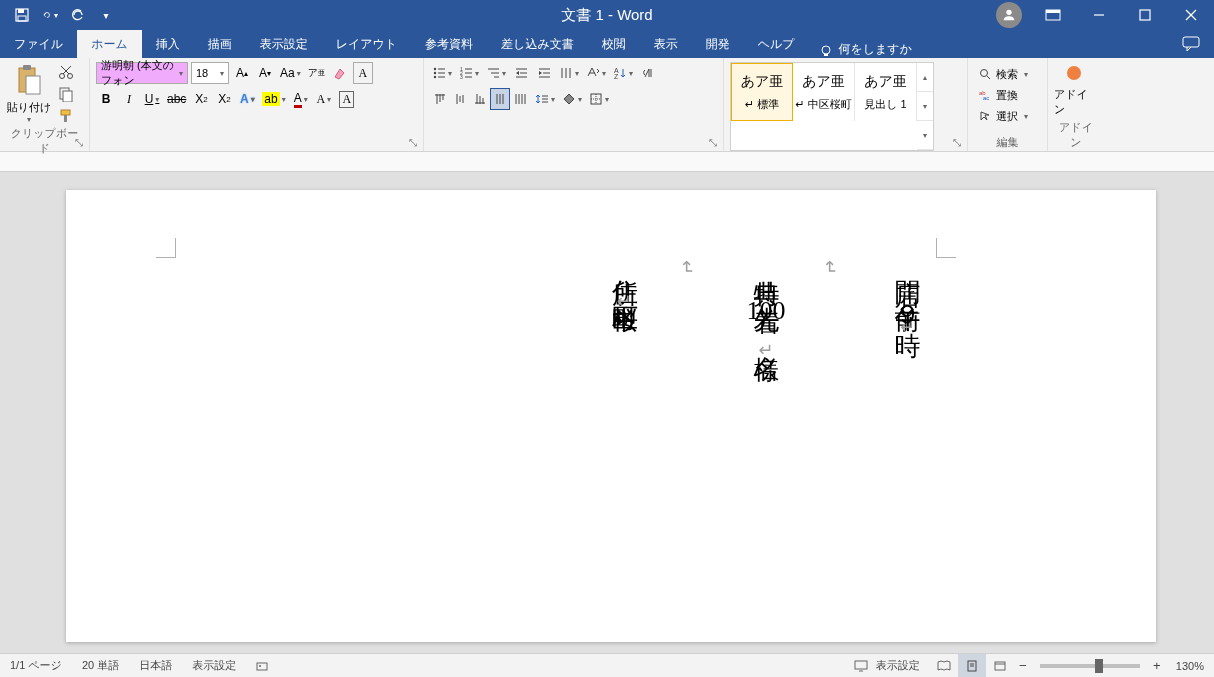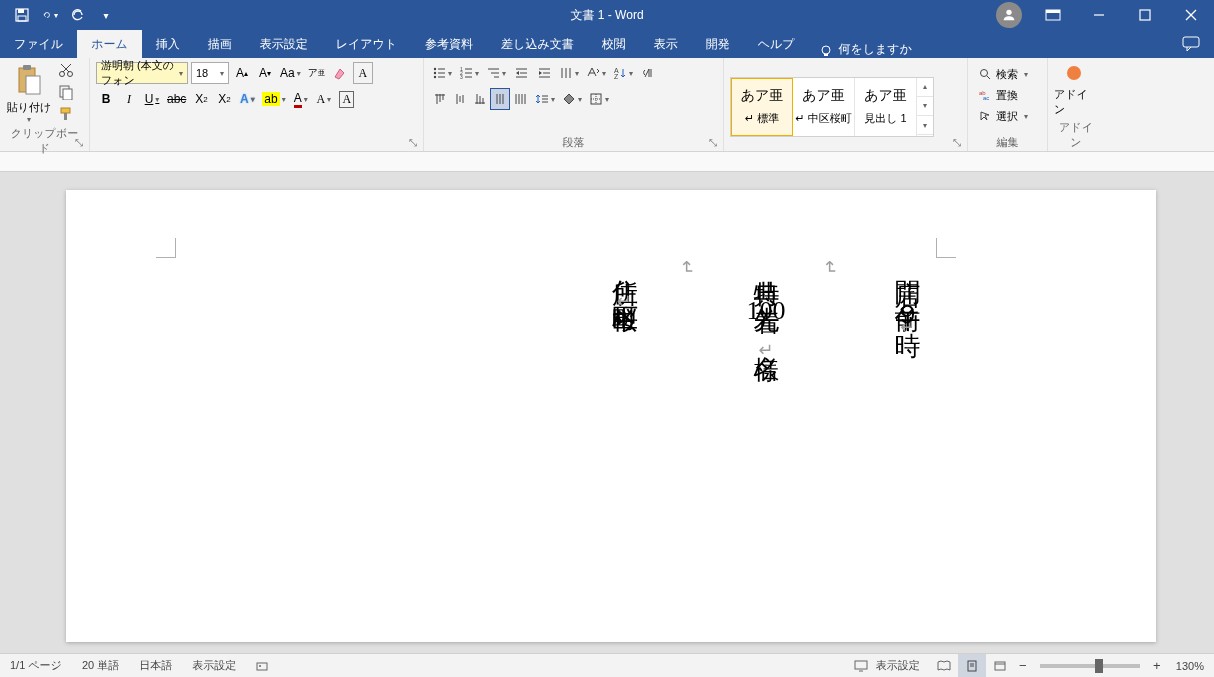--- a/index.html
+++ b/index.html
@@ -2,21 +2,21 @@
 <html><head>
 <meta charset="utf-8">
 <style>
 * { margin: 0; padding: 0; box-sizing: border-box; font-family: "Yu Gothic UI", "Meiryo", sans-serif; }
 body { background: #e6e6e6; width: 1214px; height: 677px; overflow: hidden; position: relative; }
 
 
 .titlebar { background: #2b579a; height: 30px; display: flex; align-items: center; color: #fff; font-size: 12px; position: relative; }
 .titlebar .qat { display: flex; align-items: center; gap: 12px; padding-left: 14px; }
 .titlebar .qat .ico { width: 16px; height: 16px; display: flex; align-items: center; justify-content: center; font-size: 13px; cursor: pointer; }
-.titlebar .doc-title { position: absolute; left: 50%; transform: translateX(-50%); font-size: 12px; }
+.titlebar .doc-title { position: absolute; left: 50%; transform: translateX(-50%); font-size: 15px; }
 .titlebar .win-controls { margin-left: auto; display: flex; align-items: center; gap: 0; }
 .titlebar .win-controls .wc { width: 46px; height: 30px; display: flex; align-items: center; justify-content: center; font-size: 12px; cursor: pointer; }
 .titlebar .account { width: 26px; height: 26px; border-radius: 50%; background: #8a8a8a; display: flex; align-items: center; justify-content: center; margin-right: 8px; }
 .titlebar .account svg { width: 16px; height: 16px; fill: #fff; }
 .titlebar .ribbon-disp { width: 46px; height: 30px; display:flex; align-items:center; justify-content:center; cursor:pointer; }
 
 
 .tabs { background: #2b579a; height: 28px; display: flex; align-items: stretch; color: #fff; font-size: 12px; }
 .tabs .tab { padding: 0 14px; display: flex; align-items: center; cursor: pointer; }
 .tabs .tab.active { background: #f3f3f3; color: #2b579a; }
@@ -26,44 +26,44 @@
 .tabs .comment-share { padding: 0 14px; display: flex; align-items: center; cursor: pointer; }
 
 
 .ribbon { background: #f3f3f3; height: 94px; display: flex; border-bottom: 1px solid #d4d4d4; }
 .group { border-right: 1px solid #e0e0e0; display: flex; flex-direction: column; justify-content: space-between; padding: 4px 6px 0 6px; position: relative; }
 .group .controls { flex: 1; }
 .group .label { text-align: center; font-size: 11px; color: #666; padding: 2px 0 1px 0; position: relative; }
 .group .launcher { position: absolute; right: 2px; bottom: 2px; width: 12px; height: 12px; font-size: 10px; color: #666; cursor: pointer; }
 
 
-.g-clipboard .controls { display: flex; gap: 4px; align-items: flex-start; }
+.g-clipboard .controls { display: flex; gap: 4px; align-items: flex-end; }
 .paste-big { display: flex; flex-direction: column; align-items: center; width: 46px; cursor: pointer; }
 .paste-big .ic { width: 30px; height: 36px; display: flex; align-items: center; justify-content: center; }
 .paste-big .lbl { font-size: 11px; margin-top: 2px; }
 .cb-side { display: flex; flex-direction: column; gap: 6px; width: 20px; align-items: center; }
 .cb-side .si { width: 16px; height: 16px; cursor: pointer; }
 
 
 .g-font .controls { display: flex; flex-direction: column; gap: 4px; }
 .g-font .row { display: flex; align-items: center; gap: 3px; }
-.font-name { width: 92px; height: 22px; background: #fef9c3; border: 1px solid #ababab; font-size: 11px; padding: 0 4px; display: flex; align-items: center; justify-content: space-between; cursor: pointer; }
+.font-name { width: 92px; height: 22px; background: #f0abfc; border: 1px solid #ababab; font-size: 11px; padding: 0 4px; display: flex; align-items: center; justify-content: space-between; cursor: pointer; }
 .font-size { width: 38px; height: 22px; background: #fff; border: 1px solid #ababab; font-size: 11px; padding: 0 4px; display: flex; align-items: center; justify-content: space-between; cursor: pointer; }
 .small-btn { min-width: 20px; height: 22px; display: flex; align-items: center; justify-content: center; font-size: 12px; cursor: pointer; padding: 0 2px; }
 .small-btn.boxed { border: 1px solid #ababab; }
 .dd::after { content: "▾"; font-size: 8px; margin-left: 2px; color: #666; }
 
 
 .g-para .controls { display: flex; flex-direction: column; gap: 4px; }
 .g-para .row { display: flex; align-items: center; gap: 3px; }
 .align-group { display: flex; }
 .align-group .small-btn.active { background: #c8d3e6; border: 1px solid #2b579a; }
 
 
-.g-styles .controls { display: flex; align-items: center; }
+.g-styles .controls { display: flex; }
 .style-gallery { display: flex; border: 1px solid #d0d0d0; background: #fff; }
 .style-item { width: 62px; height: 58px; border-right: 1px solid #e5e5e5; display: flex; flex-direction: column; align-items: center; justify-content: center; cursor: pointer; font-size: 11px; gap: 6px; }
 .style-item .preview { font-family: "Yu Mincho", serif; font-size: 14px; }
 .style-item.sel { border: 1px solid #f0b000; background: #fff7e0; }
 .style-nav { width: 16px; display: flex; flex-direction: column; }
 .style-nav div { flex: 1; border-bottom: 1px solid #e5e5e5; display: flex; align-items: center; justify-content: center; font-size: 8px; color: #666; cursor: pointer; }
 
 
 .g-edit .controls { display: flex; flex-direction: column; gap: 1px; padding-top: 2px; }
 .edit-item { display: flex; align-items: center; gap: 4px; font-size: 11px; height: 20px; cursor: pointer; padding: 0 4px; }
@@ -413,21 +413,20 @@
           </div>
         <div class="small-btn dd">
             <svg width="14" height="14" viewBox="0 0 14 14">
               <rect x="2" y="2" width="10" height="10" fill="none" stroke="#444"></rect>
               <line x1="2" y1="7" x2="12" y2="7" stroke="#444" stroke-dasharray="1"></line>
               <line x1="7" y1="2" x2="7" y2="12" stroke="#444" stroke-dasharray="1"></line>
             </svg>
           </div>
       </div>
     </div>
-    <div class="label">段落</div>
     <div class="launcher">⤡</div>
   </div>
 
   <div class="group g-styles" style="width:244px">
     <div class="controls">
       <div class="style-gallery">
         <div class="style-item sel">
             <div class="preview">あア亜</div>
             <div>↵ 標準</div>
           </div>

